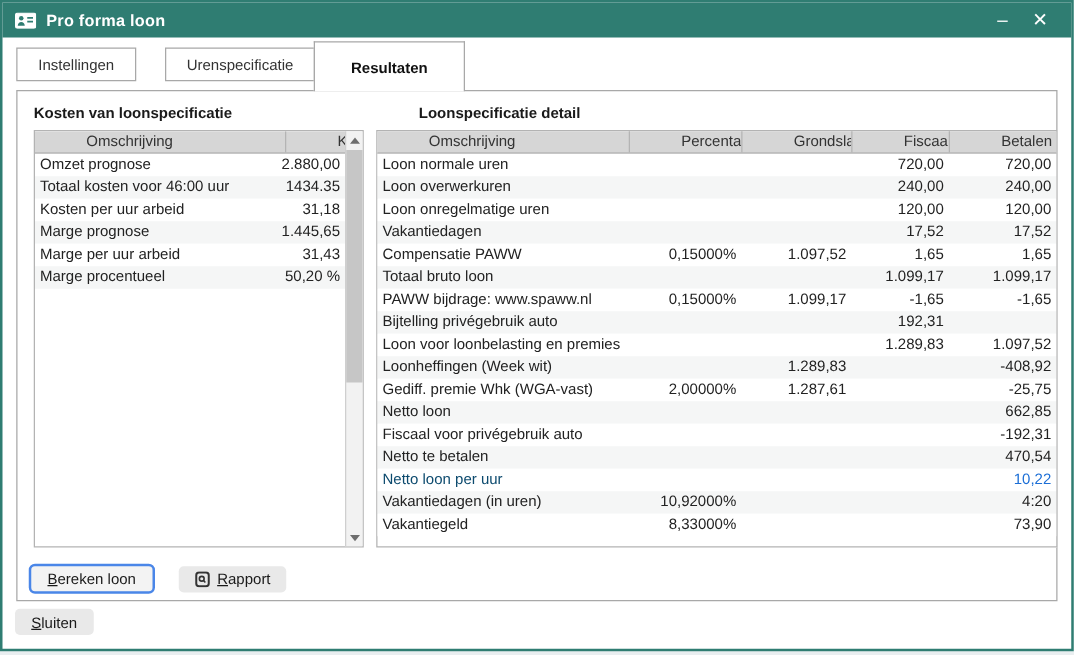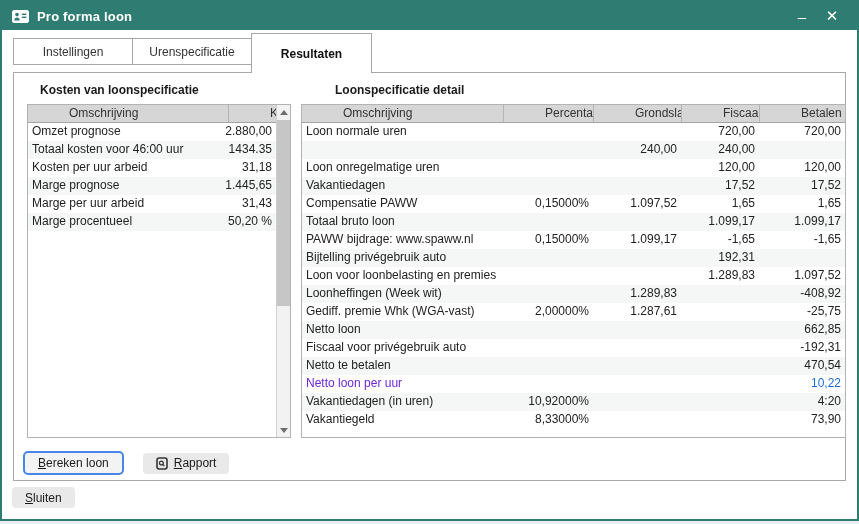--- a/index.html
+++ b/index.html
@@ -12,30 +12,30 @@
               display:flex; align-items:center; padding:0 10px; color:#fff; }
   .titlebar .app-icon { display:flex; margin-right:8px; }
   .titlebar .title { font-size:13px; font-weight:bold; letter-spacing:.2px; flex:1; }
   .win-btn { width:30px; height:28px; display:flex; align-items:center; justify-content:center;
              font-size:15px; color:#fff; cursor:default; }
 
   
   .tabs { position:absolute; left:11px; top:31px; width:380px; height:40px; }
   .tab { position:absolute; background:#fff; border:1px solid #a8a8a8; text-align:center;
          font-size:12px; color:#333; display:flex; align-items:center; justify-content:center; }
-  .tab-0 { left:0;   top:5px; width:120px; height:27px; }
+  .tab-0 { left:0;   top:5px; width:96px; height:27px; }
   .tab-1 { left:119px; top:5px; width:120px; height:27px; }
   .tab-active { left:238px; top:0; width:121px; height:40px; border-bottom:none;
                 font-weight:bold; color:#111; z-index:3; }
 
   
   .panel { position:absolute; left:11px; top:70px; width:833px; height:409px;
            border:1px solid #a8a8a8; background:#fff; z-index:1; }
   .section-title { position:absolute; top:10px; font-size:12px; font-weight:bold; color:#1a1a1a; }
-  .st-left  { left:26px; }
+  .st-left  { left:13px; }
   .st-right { left:287px;padding-left:34px; }
 
   
   .tbl { position:absolute; top:31px; border:1px solid #b3b3b3; background:#fff; font-size:12px; }
   .tbl-left  { left:13px;  width:264px; height:334px; display:flex; }
   .tbl-right { left:287px; width:545px; height:334px; }
   .tbl-left .tbl-main { flex:1; overflow:hidden; }
   .thead { display:grid; height:18px; background:#d6d6d6; border-bottom:1px solid #a5a5a5; color:#333; }
   .tbody .tr { display:grid; height:18px; background:#fff; }
   .tbody .tr:nth-child(even) { background:#f5f6f6; }
@@ -154,20 +154,21 @@
         </div>
         <div class="tbody">
           <div class="tr">
             <div class="td c0">Loon normale uren</div>
             <div class="td c1"></div>
             <div class="td c2"></div>
             <div class="td c3">720,00</div>
             <div class="td c4">720,00</div>
           </div>
           <div class="tr">
+            <div class="td c0">Loon overwerkuren</div>
             <div class="td c1"></div>
             <div class="td c2"></div>
             <div class="td c3">240,00</div>
             <div class="td c4">240,00</div>
           </div>
           <div class="tr">
             <div class="td c0">Loon onregelmatige uren</div>
             <div class="td c1"></div>
             <div class="td c2"></div>
             <div class="td c3">120,00</div>
@@ -244,21 +245,21 @@
             <div class="td c4">-192,31</div>
           </div>
           <div class="tr">
             <div class="td c0">Netto te betalen</div>
             <div class="td c1"></div>
             <div class="td c2"></div>
             <div class="td c3"></div>
             <div class="td c4">470,54</div>
           </div>
           <div class="tr" style="color: rgb(27, 110, 214);">
-            <div class="td c0" style="color: #6d28d9;">Netto loon per uur</div>
+            <div class="td c0" style="color: #0c4a6e;">Netto loon per uur</div>
             <div class="td c1" style="color: rgb(27, 110, 214);"></div>
             <div class="td c2" style="color: rgb(27, 110, 214);"></div>
             <div class="td c3" style="color: rgb(27, 110, 214);"></div>
             <div class="td c4" style="color: rgb(27, 110, 214);">10,22</div>
           </div>
           <div class="tr">
             <div class="td c0">Vakantiedagen (in uren)</div>
             <div class="td c1">10,92000%</div>
             <div class="td c2"></div>
             <div class="td c3"></div>

